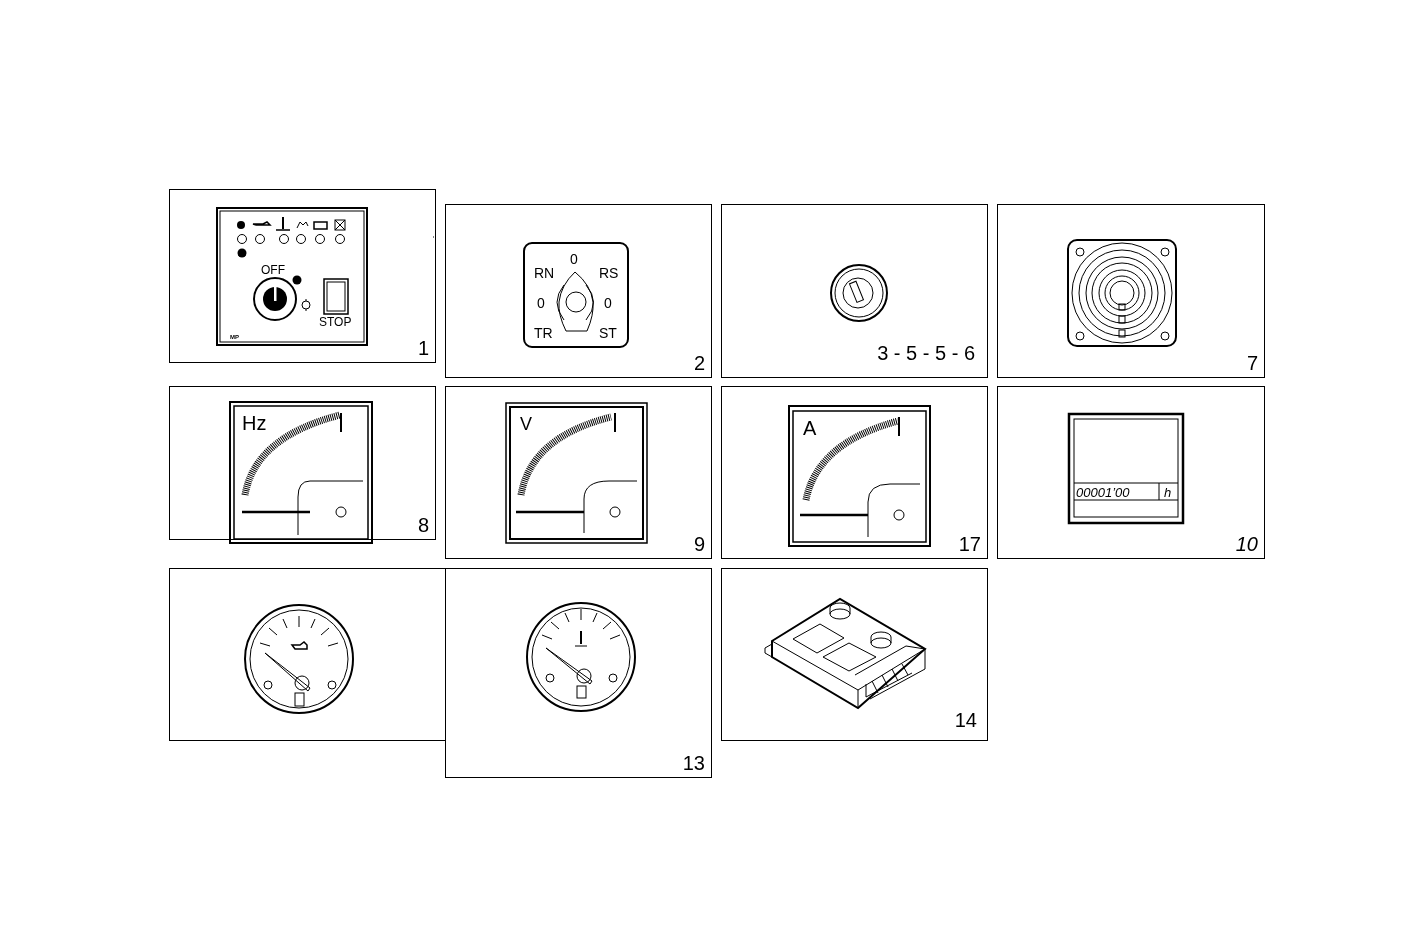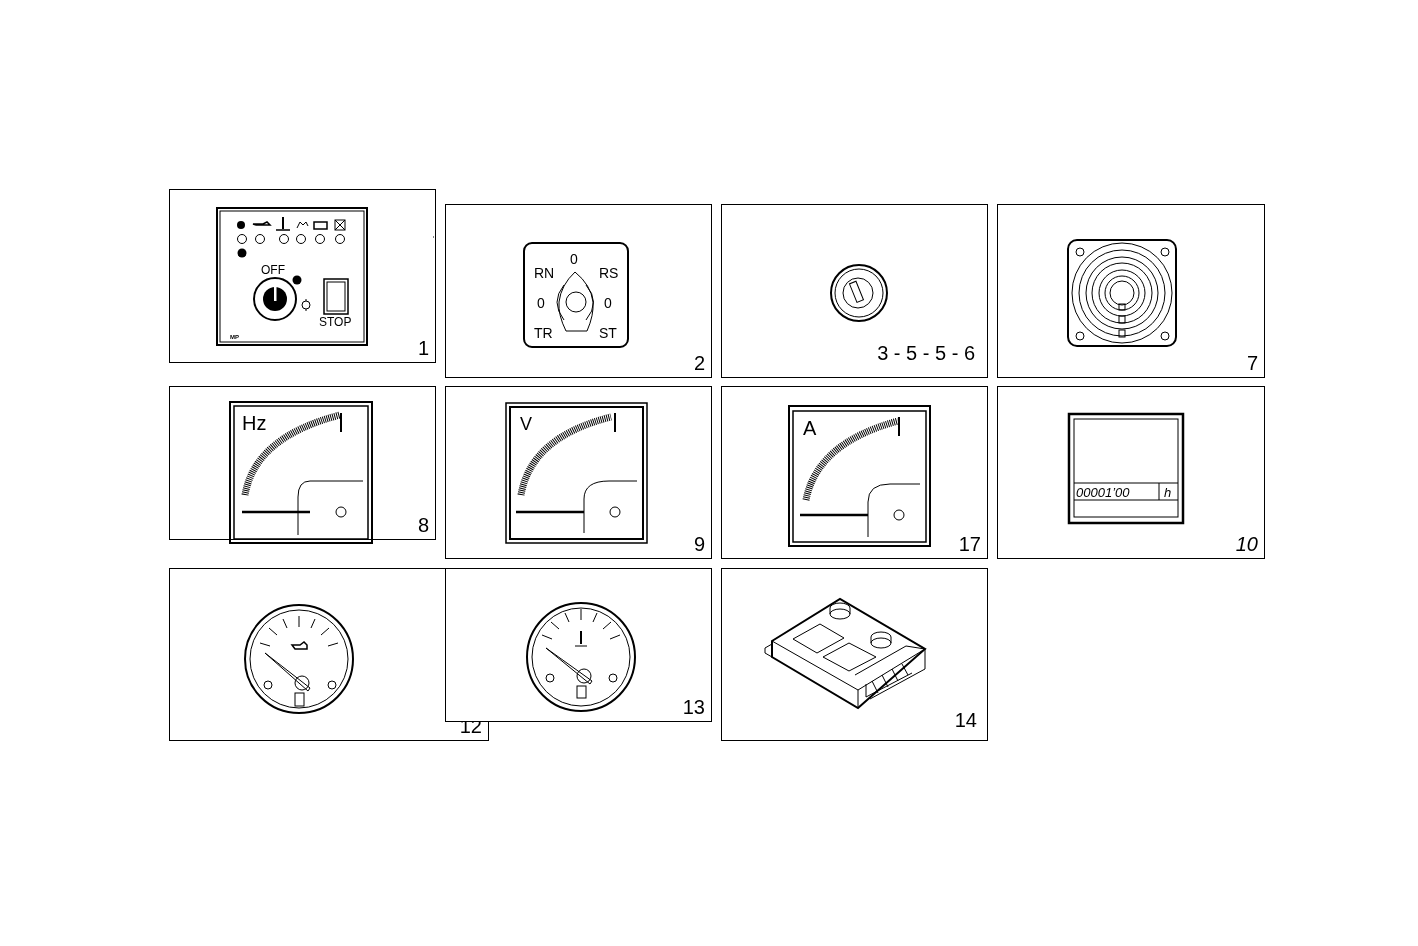--- a/index.html
+++ b/index.html
@@ -191,21 +191,21 @@
     <path d="M122 76 h8 l4 -3 l3 3 v4 h-12 z" fill="none" stroke="#000" stroke-width="1.5"></path>
     <circle cx="98" cy="116" r="4" fill="none" stroke="#000"></circle>
     <circle cx="162" cy="116" r="4" fill="none" stroke="#000"></circle>
     <circle cx="132" cy="114" r="7" fill="none" stroke="#000"></circle>
     <path d="M95 84 L140 119 L138 122 Z" fill="none" stroke="#000"></path>
     <rect x="125" y="124" width="9" height="13" fill="none" stroke="#000"></rect>
   </svg>
   <div class="num">12</div>
 </div>
 
-<div class="panel" style="left:445px;top:568px;width:267px;height:154px;">
+<div class="panel" style="left:445px;top:568px;width:267px;height:210px;">
   <svg width="267" height="173">
     <circle cx="135" cy="88" r="54" fill="none" stroke="#000" stroke-width="2"></circle>
     <circle cx="135" cy="88" r="49" fill="none" stroke="#000"></circle>
     <g stroke="#000">
       <line x1="96" y1="66" x2="106" y2="70"></line>
         <line x1="105" y1="53" x2="113" y2="60"></line>
       <line x1="119" y1="44" x2="123" y2="53"></line>
         <line x1="135" y1="40" x2="135" y2="51"></line>
       <line x1="151" y1="44" x2="147" y2="53"></line>
         <line x1="165" y1="53" x2="157" y2="60"></line>

